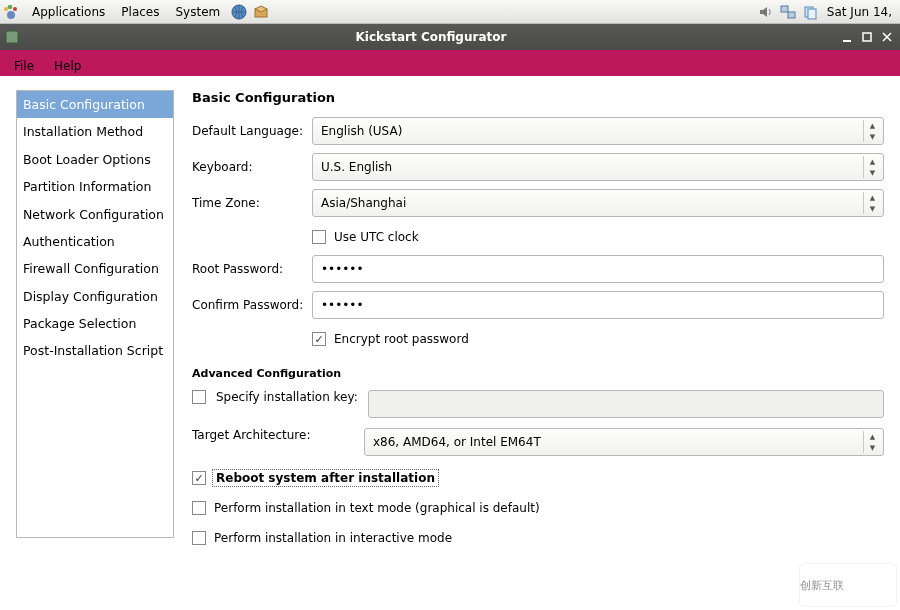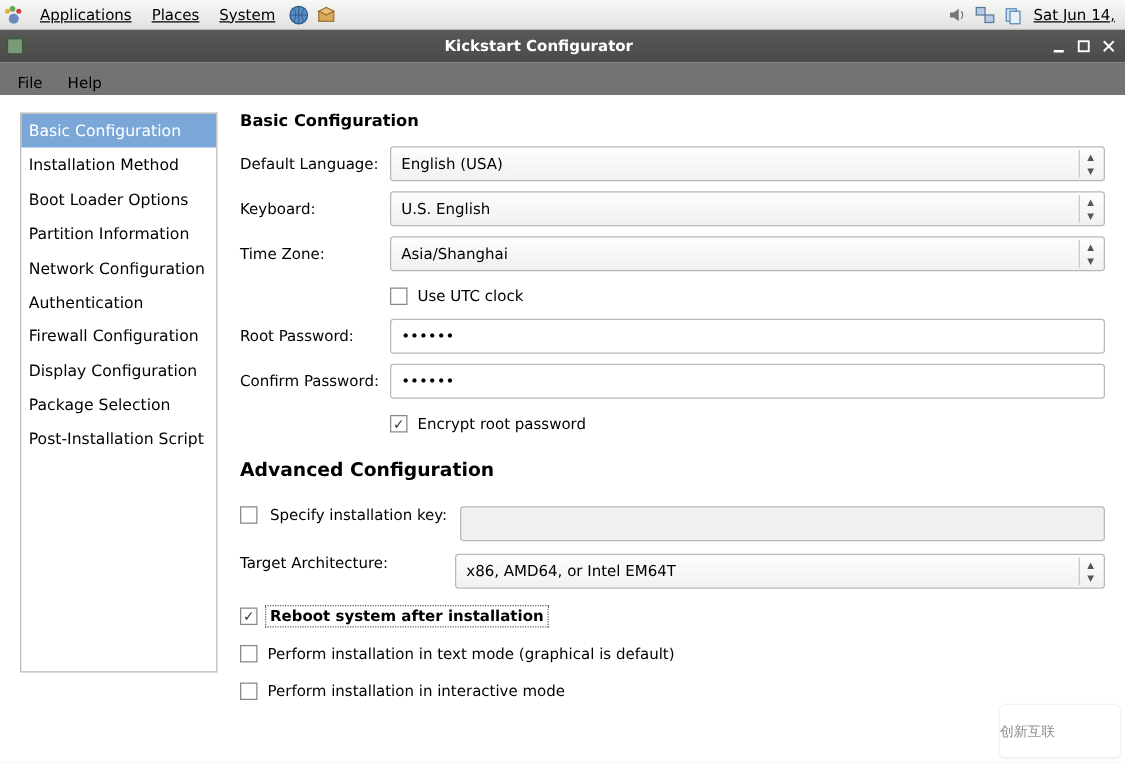--- a/index.html
+++ b/index.html
@@ -1,48 +1,48 @@
 <!DOCTYPE html>
 <html><head>
 <meta charset="utf-8">
 <style>
 * { box-sizing: border-box; margin: 0; padding: 0; }
 body { font-family: "DejaVu Sans", "Liberation Sans", sans-serif; font-size: 12px; background: #e8e8e6; width: 900px; height: 610px; overflow: hidden; position: relative; }
-.panel-top { height: 24px; background: linear-gradient(to bottom, #f8f8f7, #e2e2e0); border-bottom: 1px solid #bbb; display: flex; align-items: center; padding: 0 2px; text-decoration: underline; }
+.panel-top { height: 24px; background: linear-gradient(to bottom, #f8f8f7, #e2e2e0); border-bottom: 1px solid #bbb; display: flex; align-items: center; padding: 0 2px; }
 .panel-top .menu-item { padding: 0 8px; height: 24px; display: flex; align-items: center; cursor: default; }
 .panel-top .sep { flex: 1; }
 .panel-top .tray-icon { width: 22px; height: 22px; display:flex; align-items:center; justify-content:center; }
 .panel-top .clock { padding: 0 6px; }
 .app-icon { width: 18px; height: 18px; display:inline-block; margin-right:4px; }
 .titlebar { height: 26px; background: linear-gradient(to bottom, #585856, #4a4a48); color: #fff; display: flex; align-items: center; padding: 0 4px; }
 .titlebar .title-icon { width: 16px; height:16px; margin-right:6px; display:flex; align-items:center; justify-content:center; }
 .titlebar .title { flex:1; text-align:center; font-weight: bold; }
 .titlebar .win-btn { width:18px; height:18px; display:flex; align-items:center; justify-content:center; color:#fff; margin-left:2px; }
-.menubar { height: 26px; background: #737373; border-bottom: 1px solid #c5c5c3; display:flex; align-items:center; padding: 16px 4px; }
+.menubar { height: 26px; background: #be185d; border-bottom: 1px solid #c5c5c3; display:flex; align-items:center; padding: 16px 4px; }
 .menubar .m { padding: 2px 10px; }
 .content { position:absolute; top: 76px; left:0; right:0; bottom:0; background:#fff; display:flex; padding: 14px 16px 16px 16px; gap: 18px; }
 .sidebar-wrap { width: 158px; }
 .sidebar { border:1px solid #b8b8b6; background:#fff; height: 448px; overflow:hidden; }
 .sidebar .item { padding: 4px 6px; font-size: 12.5px; white-space: nowrap; line-height: 1.55; }
 .sidebar .item.selected { background:#7aa7d8; color:#fff; }
 .main { flex:1; }
 .section-title { font-weight:bold; font-size: 13px; margin-bottom: 12px; }
 .form-row { display:flex; align-items:center; margin-bottom: 8px; min-height: 28px; }
 .form-row .lbl { width: 120px; padding-right: 6px; }
 .form-row .ctl { flex:1; }
 .combobox { position:relative; border:1px solid #b8b8b6; border-radius:3px; height:28px; background: linear-gradient(to bottom,#fdfdfd,#f1f1ef); display:flex; align-items:center; padding: 0 24px 0 8px; }
 .combobox .spin { position:absolute; right:2px; top:2px; bottom:2px; width:18px; border-left:1px solid #c8c8c6; display:flex; flex-direction:column; }
 .combobox .spin .up, .combobox .spin .down { flex:1; display:flex; align-items:center; justify-content:center; font-size:7px; color:#555; }
 .entry { border:1px solid #b8b8b6; border-radius:3px; height:28px; background:#fff; padding: 0 8px; display:flex; align-items:center; width:100%; }
 .entry.disabled { background:#f0f0ee; }
 .check-row { display:flex; align-items:center; gap:8px; margin-bottom:6px; padding-left:0; min-height:24px; }
 .check-row.indented { margin-left: 120px; }
 .checkbox { width:14px; height:14px; border:1px solid #888; background:#fff; display:inline-flex; align-items:center; justify-content:center; flex-shrink:0; }
 .checkbox.checked::after { content:"✓"; font-size:11px; line-height:1; color:#333; font-weight:bold; }
-.adv-title { font-weight:bold; margin-top: 16px; margin-bottom: 20px; font-size:15px; }
+.adv-title { font-weight:bold; margin-top: 16px; margin-bottom: 10px; font-size:11px; }
 .target-row { display:flex; align-items:flex-start; margin-bottom:10px; gap: 10px; }
 .target-row .lbl2 { width: 162px; }
 .focus-ring { outline:1px dotted #666; outline-offset:1px; padding:0 2px;font-weight:bold; }
 .watermark { position:absolute; right:4px; bottom:4px; width:96px; height:42px; background:#fff; border-radius:4px; display:flex; align-items:center; color:#888; font-size:11px; opacity:0.92; box-shadow:0 0 2px rgba(0,0,0,0.2); }
 svg { display:block; }
 </style>
 </head>
 <body>
 
 <div class="panel-top">

